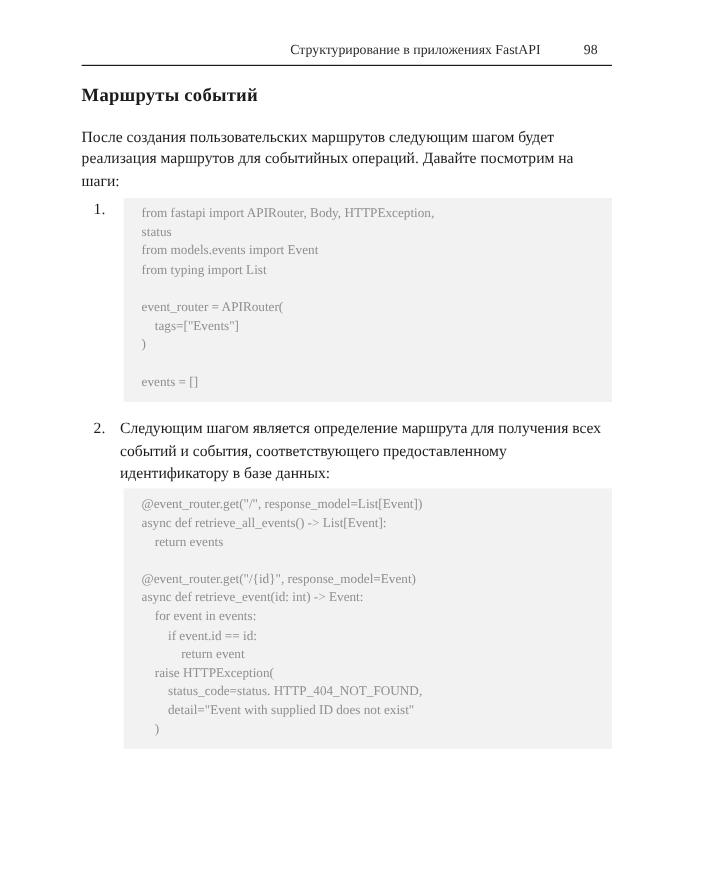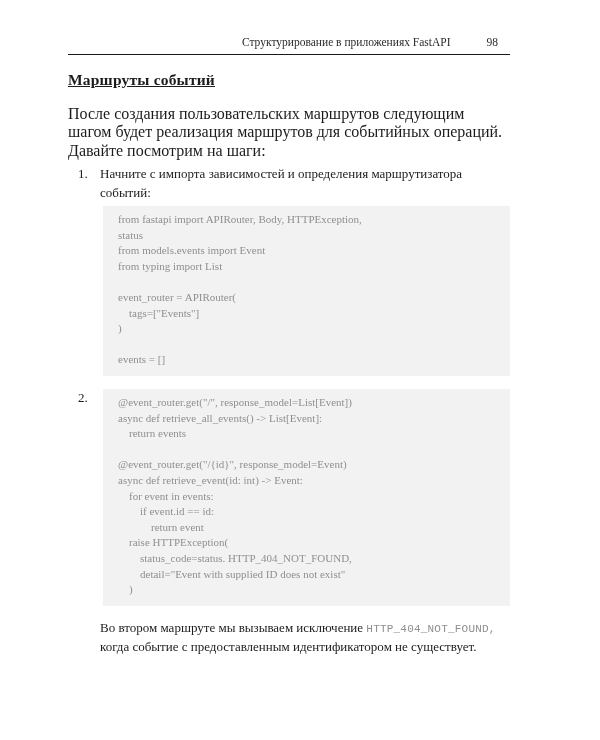--- a/index.html
+++ b/index.html
@@ -35,25 +35,24 @@
     border-top: 1.3px solid #1a1a1a;
     height: 0;
     margin-bottom: 13px;
   }
   
   .section-title {
     font-size: 15.5px;
     font-weight: bold;
     margin: 16px 0 10px 0;
     letter-spacing: 0.2px;
-    text-decoration: underline;
   }
   
   .intro {
-    font-size: 16px;
+    font-size: 13px;
     line-height: 18.4px;
     margin: 16px 0 5px 0;
   }
   
   .steps {
     list-style: none;
     margin: 0;
     padding: 0;
   }
   .step {
@@ -114,49 +113,48 @@
 
   <h1 class="section-title">Маршруты событий</h1>
 
   <p class="intro">После создания пользовательских маршрутов следующим шагом будет реализация маршрутов для событийных операций. Давайте посмотрим на шаги:</p>
 
   <ol class="steps">
 
     <li class="step">
       <span class="step-num">1.</span>
       <div class="step-body">
-        <p class="step-text">Начните с импорта зависимостей и определения маршрутизатора событий:</p>
         <pre class="code">from fastapi import APIRouter, Body, HTTPException,
 status
 from models.events import Event
 from typing import List
 
 event_router = APIRouter(
     tags=["Events"]
 )
 
 events = []</pre>
       </div>
     </li>
 
     <li class="step">
       <span class="step-num">2.</span>
       <div class="step-body">
+        <p class="step-text">Следующим шагом является определение маршрута для получения всех событий и события, соответствующего предоставленному идентификатору в базе данных:</p>
         <pre class="code">@event_router.get("/", response_model=List[Event])
 async def retrieve_all_events() -&gt; List[Event]:
     return events
 
 @event_router.get("/{id}", response_model=Event)
 async def retrieve_event(id: int) -&gt; Event:
     for event in events:
         if event.id == id:
             return event
     raise HTTPException(
         status_code=status. HTTP_404_NOT_FOUND,
         detail="Event with supplied ID does not exist"
     )</pre>
-        <p class="note"><span>Во втором маршруте мы вызываем исключение </span><span class="inline-code">HTTP_404_NOT_FOUND,</span><span> когда событие с предоставленным идентификатором не существует.</span></p>
       </div>
     </li>
 
   </ol>
 
 </div>
 
 </body></html>

